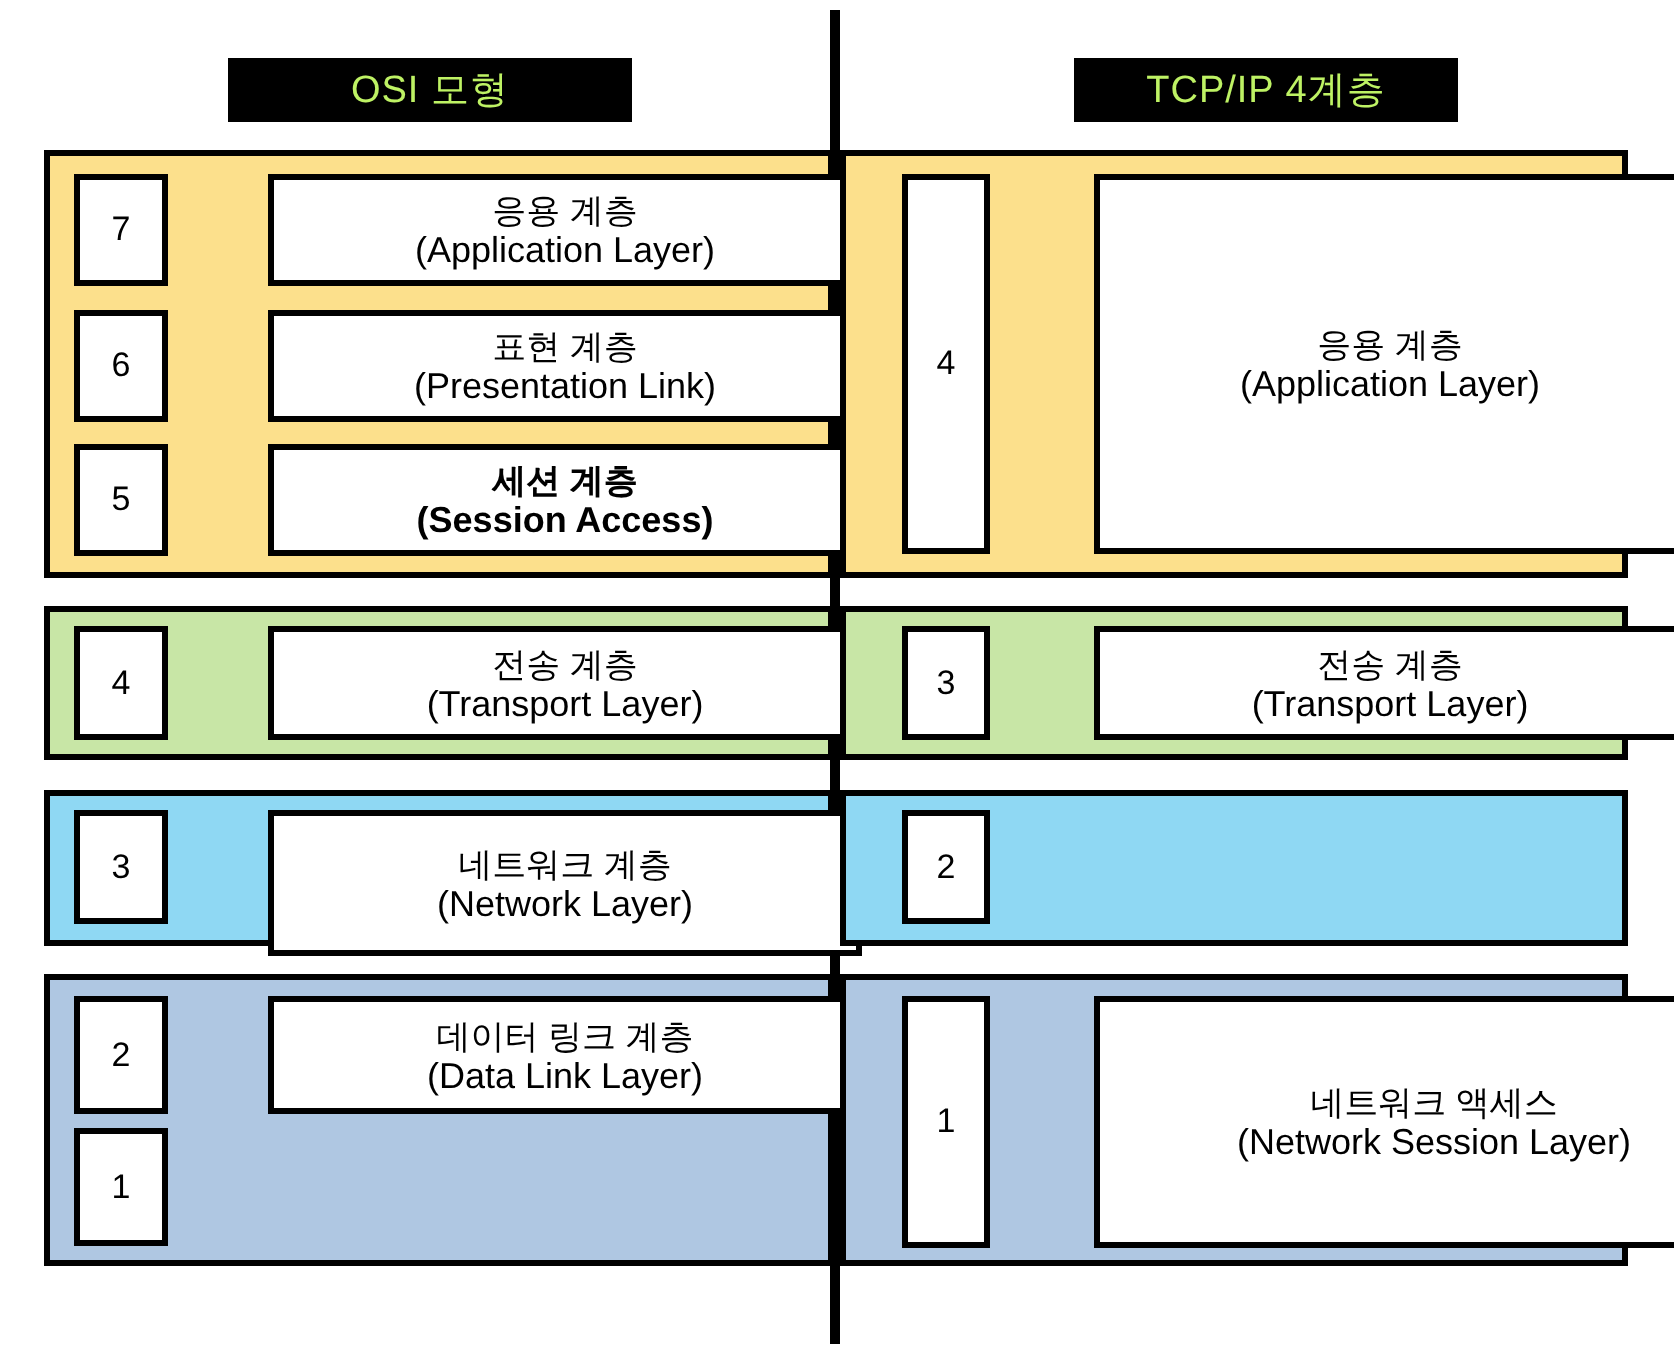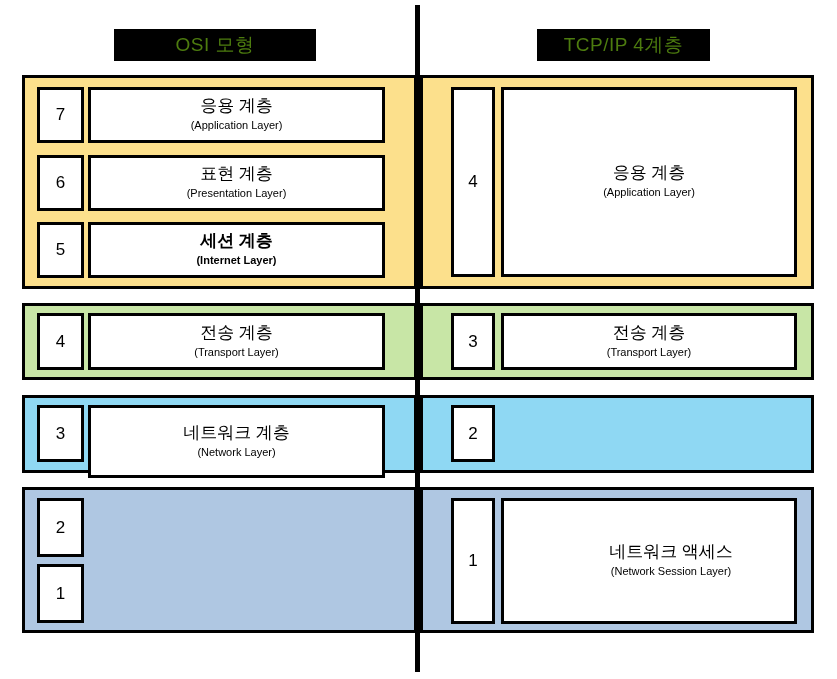--- a/index.html
+++ b/index.html
@@ -6,37 +6,37 @@
   body { font-family:"Liberation Sans","DejaVu Sans",sans-serif; color:#000; }
   #stage {
     position:relative; width:837px; height:679px; background:#ffffff;
     overflow:hidden;
   }
   .divider {
     position:absolute; left:415px; top:5px; width:5px; height:667px;
     background:#000;
   }
   .hdr {
-    position:absolute; top:29px; height:32px; background:#000; color:#4d7c0f;
+    position:absolute; top:29px; height:32px; background:#000; color:#bef264;
     display:flex; align-items:center; justify-content:center;
     font-size:19px; letter-spacing:0.5px; box-sizing:border-box;
   }
   .hdr-left  { left:114px; width:202px; }
-  .hdr-right { left:537px; width:173px; }
+  .hdr-right { left:537px; width:192px; }
   .band {
     position:absolute; border:3px solid #000; box-sizing:border-box;
   }
   .cell {
     position:absolute; background:#fff; border:3px solid #000;
     box-sizing:border-box; display:flex; align-items:center; justify-content:center;
   }
   .numcell { font-size:17px; }
-  .labelcell { flex-direction:column; text-align:center; }
+  .labelcell { flex-direction:column; text-align:center;margin-left:46px; }
   .ko { font-size:17px; line-height:21px; }
-  .en { font-size:11px; line-height:19px; }
+  .en { font-size:18px; line-height:19px; }
   
   .b-l { left:22px; width:395px; }
   .b-r { left:420px; width:394px; }
   .band-app  { top:75px;  height:214px; }
   .band-tra  { top:303px; height:77px; }
   .band-net  { top:395px; height:78px; }
   .band-lnk  { top:487px; height:146px; }
   
   .c-yellow { background:#FCE08C; }
   .c-green  { background:#C8E6A6; }
@@ -69,28 +69,28 @@
       </div>
     <div class="cell labelcell ll" style="top:9px;height:56px;">
       <span class="ko">응용 계층</span>
       <span class="en">(Application Layer)</span>
     </div>
     <div class="cell numcell ln" style="top:77px;height:56px;">
         <span>6</span>
       </div>
     <div class="cell labelcell ll" style="top:77px;height:56px;">
       <span class="ko">표현 계층</span>
-      <span class="en">(Presentation Layer)</span>
+      <span class="en">(Presentation Link)</span>
     </div>
     <div class="cell numcell ln" style="top:144px;height:56px;">
         <span>5</span>
       </div>
     <div class="cell labelcell ll" style="top:144px;height:56px;font-weight:bold;">
       <span class="ko">세션 계층</span>
-      <span class="en">(Internet Layer)</span>
+      <span class="en">(Session Access)</span>
     </div>
   </div>
 
   <div class="band b-l band-tra c-green" style="background-color: rgb(200, 230, 166);">
     <div class="cell numcell ln" style="top:7px;height:57px;">
         <span>4</span>
       </div>
     <div class="cell labelcell ll" style="top:7px;height:57px;">
       <span class="ko">전송 계층</span>
       <span class="en">(Transport Layer)</span>
@@ -104,20 +104,24 @@
     <div class="cell labelcell ll" style="top:7px;height:73px;">
       <span class="ko">네트워크 계층</span>
       <span class="en">(Network Layer)</span>
     </div>
   </div>
 
   <div class="band b-l band-lnk c-gray" style="background-color: rgb(175, 199, 226);">
     <div class="cell numcell ln" style="top:8px;height:59px;">
         <span>2</span>
       </div>
+    <div class="cell labelcell ll" style="top:8px;height:59px;">
+      <span class="ko">데이터 링크 계층</span>
+      <span class="en">(Data Link Layer)</span>
+    </div>
     <div class="cell numcell ln" style="top:74px;height:59px;">
         <span>1</span>
       </div>
   </div>
 
   <div class="band b-r band-app c-yellow" style="background-color: rgb(252, 224, 140);">
     <div class="cell numcell rn" style="top:9px;height:190px;">
         <span>4</span>
       </div>
     <div class="cell labelcell rl" style="top:9px;height:190px;">

